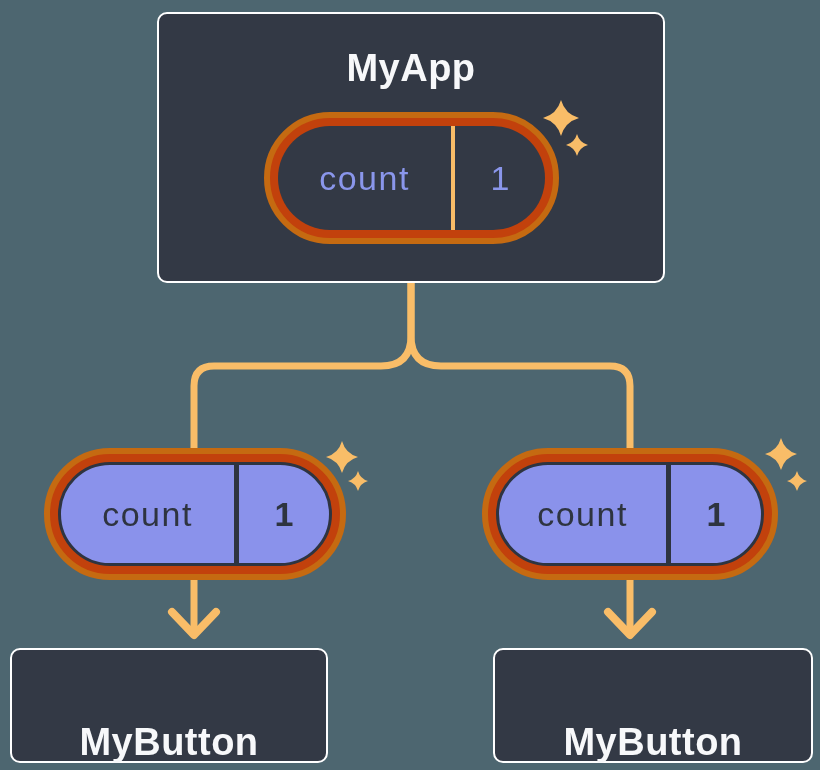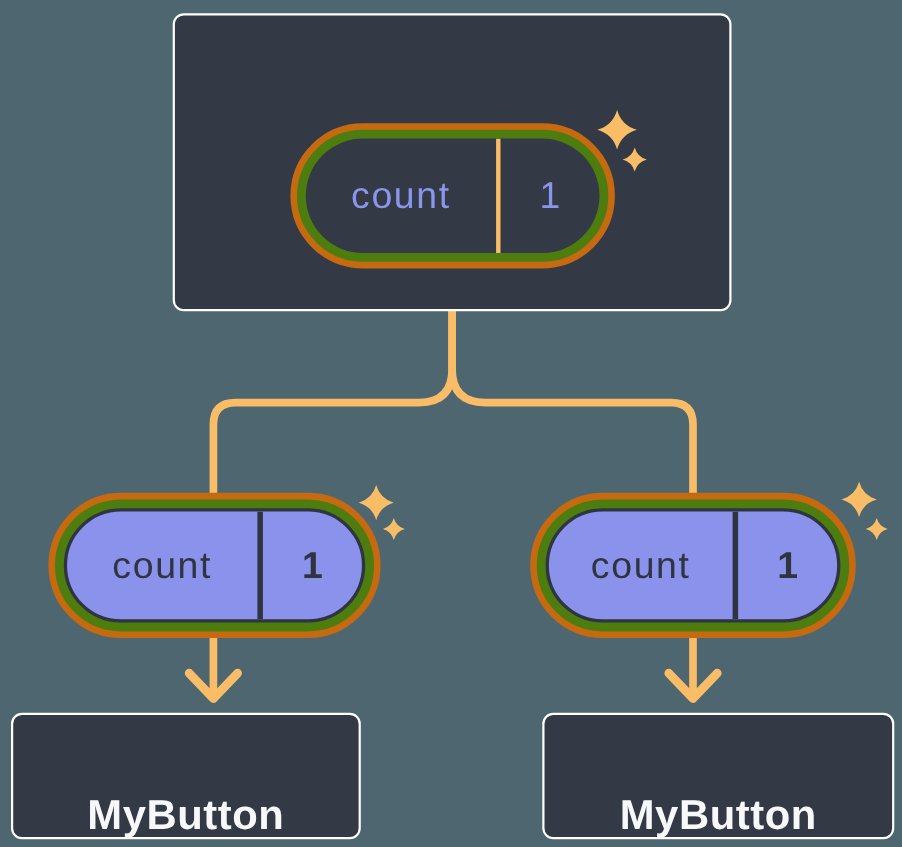--- a/index.html
+++ b/index.html
@@ -20,21 +20,21 @@
   .node-title{
     position:absolute;left:0;right:0;text-align:center;
     font-size:38px;font-weight:600;letter-spacing:0.5px;color:#F7F8FA;
   }
   .node-root .node-title{top:26px;line-height:56px;}
   .node-leaf{display:flex;align-items:flex-end;justify-content:center;}
   .node-leaf .node-title{position:static;line-height:1;}
 
   .pill{
     position:absolute;box-sizing:border-box;z-index:2;
-    border:6px solid #C56A11;background:#4d7c0f;
+    border:6px solid #C56A11;background:#c2410c;
     border-radius:999px;padding:8px;display:flex;
   }
   .pill-inner{
     flex:1;border-radius:999px;display:flex;align-items:stretch;
     overflow:hidden;box-sizing:border-box;
   }
   .pill-inner-dark{background:#333945;}
   .pill-inner-purple{background:#8A92EB;border:3px solid #2E3440;}
   .pill-label{
     flex:1;display:flex;align-items:center;justify-content:center;
@@ -71,20 +71,21 @@
       <path d="M194,576 V628" fill="none" stroke="#F9BD68" stroke-width="7" stroke-linecap="round"></path>
       <path d="M172,612 L194,635 L216,612" fill="none" stroke="#F9BD68" stroke-width="8" stroke-linecap="round" stroke-linejoin="round"></path>
     </g>
     <g>
       <path d="M630,576 V628" fill="none" stroke="#F9BD68" stroke-width="7" stroke-linecap="round"></path>
       <path d="M608,612 L630,635 L652,612" fill="none" stroke="#F9BD68" stroke-width="8" stroke-linecap="round" stroke-linejoin="round"></path>
     </g>
   </svg>
 
   <div id="node-root" class="node node-root">
+    <div class="node-title">MyApp</div>
     <div id="state-pill" class="pill">
       <div class="pill-inner pill-inner-dark">
         <span class="pill-label text-purple">count</span>
         <span class="pill-divider divider-orange"></span>
         <span class="pill-value text-purple">1</span>
       </div>
     </div>
   </div>
 
   <div id="pill-left" class="pill">

